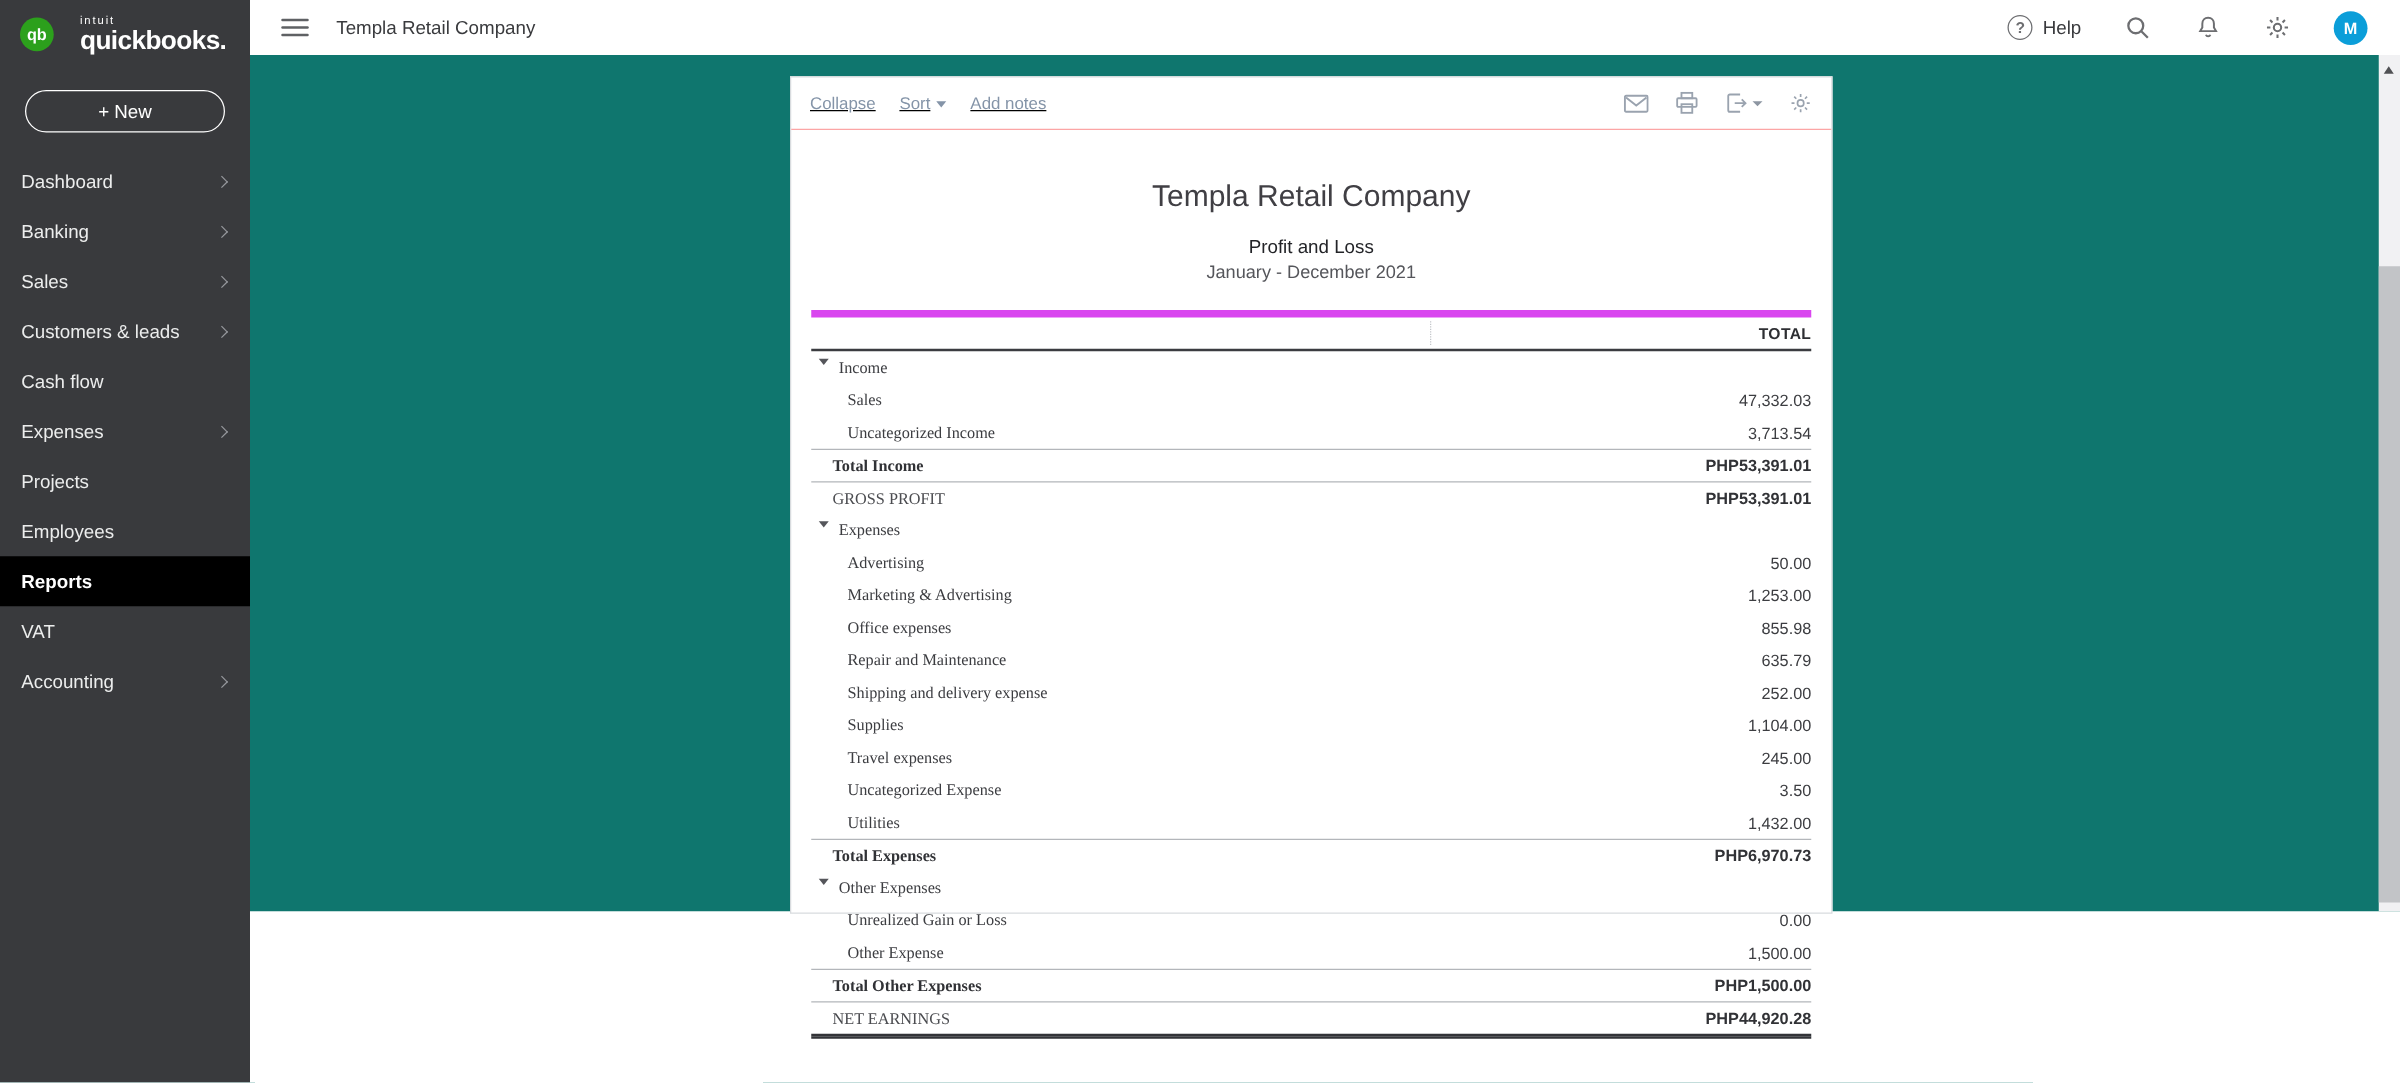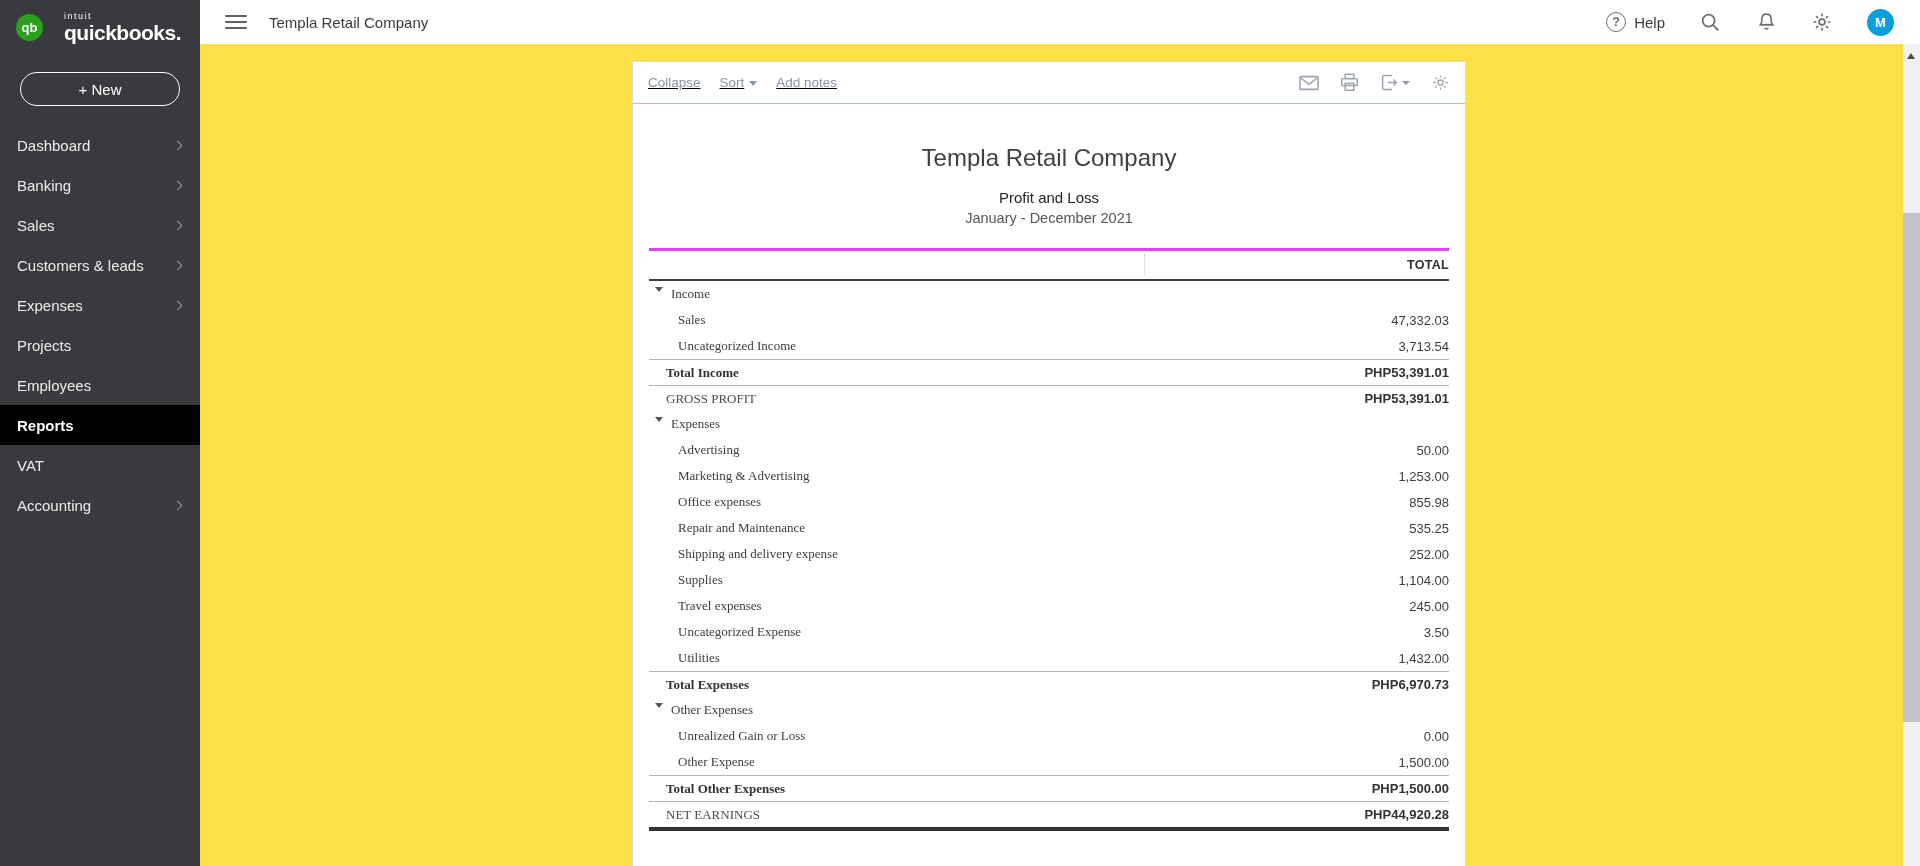--- a/index.html
+++ b/index.html
@@ -19,21 +19,21 @@
   .new-btn { display:flex; align-items:center; justify-content:center; margin:26px 20px 0 20px;
     height:34px; border:1.6px solid #fff; border-radius:18px; color:#fff; font-size:15px; cursor:pointer; }
   .nav { margin-top:19px; }
   .nav-item { height:40px; display:flex; align-items:center; justify-content:space-between;
     padding:0 19px 0 17px; font-size:15px; color:#eceded; cursor:pointer; }
   .nav-item.active { background:#000; font-weight:700; color:#fff; }
   .chev { width:7px; height:7px; border-right:1.8px solid #96989d; border-bottom:1.8px solid #96989d;
     transform:rotate(-45deg); margin-top:1px; }
 
   
-  .main { position:relative; flex:1 1 auto; height:866px; background:#fde047; }
+  .main { position:relative; flex:1 1 auto; height:729px; background:#0f766e; }
   .topbar { position:absolute; left:0; top:0; right:0; height:44px; background:#fff;
     display:flex; align-items:center; }
   .hamburger { margin-left:25px; width:22px; cursor:pointer; }
   .hamburger div { height:2.6px; background:#5f6164; margin:3.6px 0; border-radius:1px; }
   .company-name { margin-left:22px; font-size:15px; color:#393a3d; }
   .topbar-right { margin-left:auto; display:flex; align-items:center; gap:34px; padding-right:26px; }
   .help-group { display:flex; align-items:center; gap:8px; cursor:pointer; color:#393a3d; font-size:15px; }
   .qmark { width:20px; height:20px; border:1.7px solid #6d6e71; border-radius:50%; color:#6d6e71;
     font-size:12.5px; font-weight:700; display:flex; align-items:center; justify-content:center; }
   .tb-icon { width:22px; height:22px; color:#6d6e71; cursor:pointer; display:flex; align-items:center; justify-content:center; }
@@ -52,21 +52,21 @@
   .rt-icon { display:flex; align-items:center; cursor:pointer; color:#9aa3af; }
   .export-caret { width:0; height:0; border-left:4px solid transparent; border-right:4px solid transparent;
     border-top:4.5px solid #8d96a2; margin-left:3px; }
 
   .report-head { text-align:center; margin-top:40px; }
   .report-company { font-size:24px; color:#403f44; font-weight:400; }
   .report-title { font-size:15px; font-weight:400; color:#232428; margin-top:17px; }
   .report-period { font-size:14.5px; color:#55565b; margin-top:4px; }
 
   .table { margin:22px 16px 0 16px; }
-  .thead { position:relative; height:33px; border-top:3px solid #d946ef; border-bottom:2px solid #3b3c40;
+  .thead { position:relative; height:33px; border-top:6px solid #d946ef; border-bottom:2px solid #3b3c40;
     display:flex; align-items:center; justify-content:flex-end; }
   .thead .col-total { font-size:12.5px; font-weight:700; color:#2e2f33; letter-spacing:0.3px; }
   .thead-divider { position:absolute; left:495px; top:3px; bottom:3px; border-left:1px dotted #c3c6ca; }
 
   .trow { height:26px; display:flex; align-items:center; justify-content:space-between;
     font-size:13px; color:#3c3d41; }
   .trow .tlabel { display:flex; align-items:flex-start;font-family:Liberation Serif, serif; }
   .trow.section .tlabel { padding-left:6px; }
   .trow.child .tlabel { padding-left:29px; }
   .trow.total, .trow.summary { border-top:1px solid #b3b6ba; }
@@ -111,20 +111,23 @@
         </div>
         <div class="nav-item">
           <span>Sales</span>
           <span class="chev"></span>
         </div>
         <div class="nav-item">
           <span>Customers &amp; leads</span>
           <span class="chev"></span>
         </div>
         <div class="nav-item">
+          <span>Cash flow</span>
+        </div>
+        <div class="nav-item">
           <span>Expenses</span>
           <span class="chev"></span>
         </div>
         <div class="nav-item">
           <span>Projects</span>
         </div>
         <div class="nav-item">
           <span>Employees</span>
         </div>
         <div class="nav-item active">
@@ -283,21 +286,21 @@
             <div class="trow child">
               <div class="tlabel">
                 <span>Office expenses</span>
               </div>
               <div class="tamount">855.98</div>
             </div>
             <div class="trow child">
               <div class="tlabel">
                 <span>Repair and Maintenance</span>
               </div>
-              <div class="tamount">535.25</div>
+              <div class="tamount">635.79</div>
             </div>
             <div class="trow child">
               <div class="tlabel">
                 <span>Shipping and delivery expense</span>
               </div>
               <div class="tamount">252.00</div>
             </div>
             <div class="trow child">
               <div class="tlabel">
                 <span>Supplies</span>

